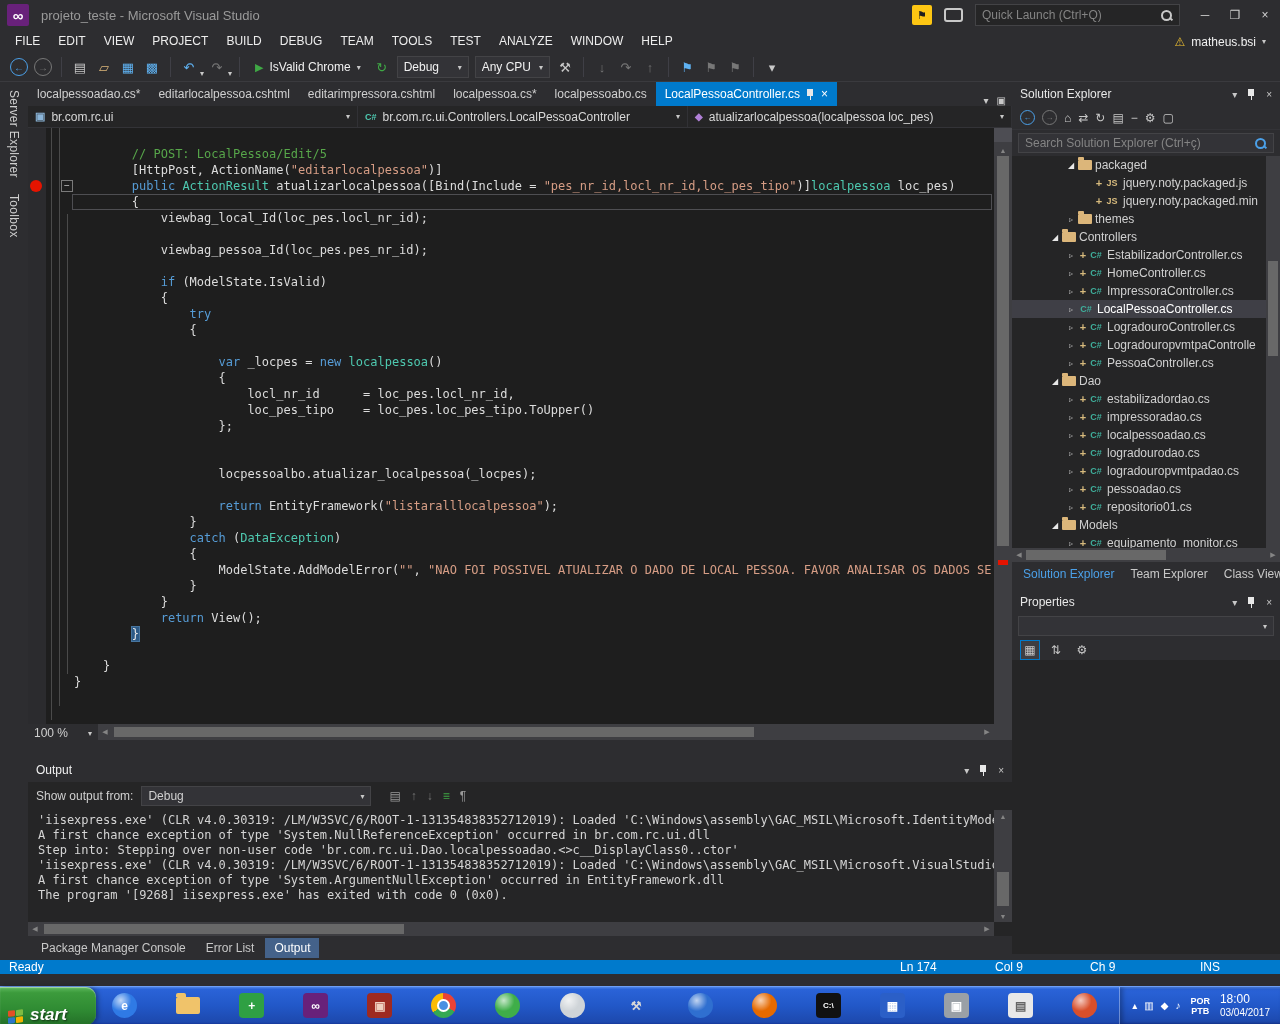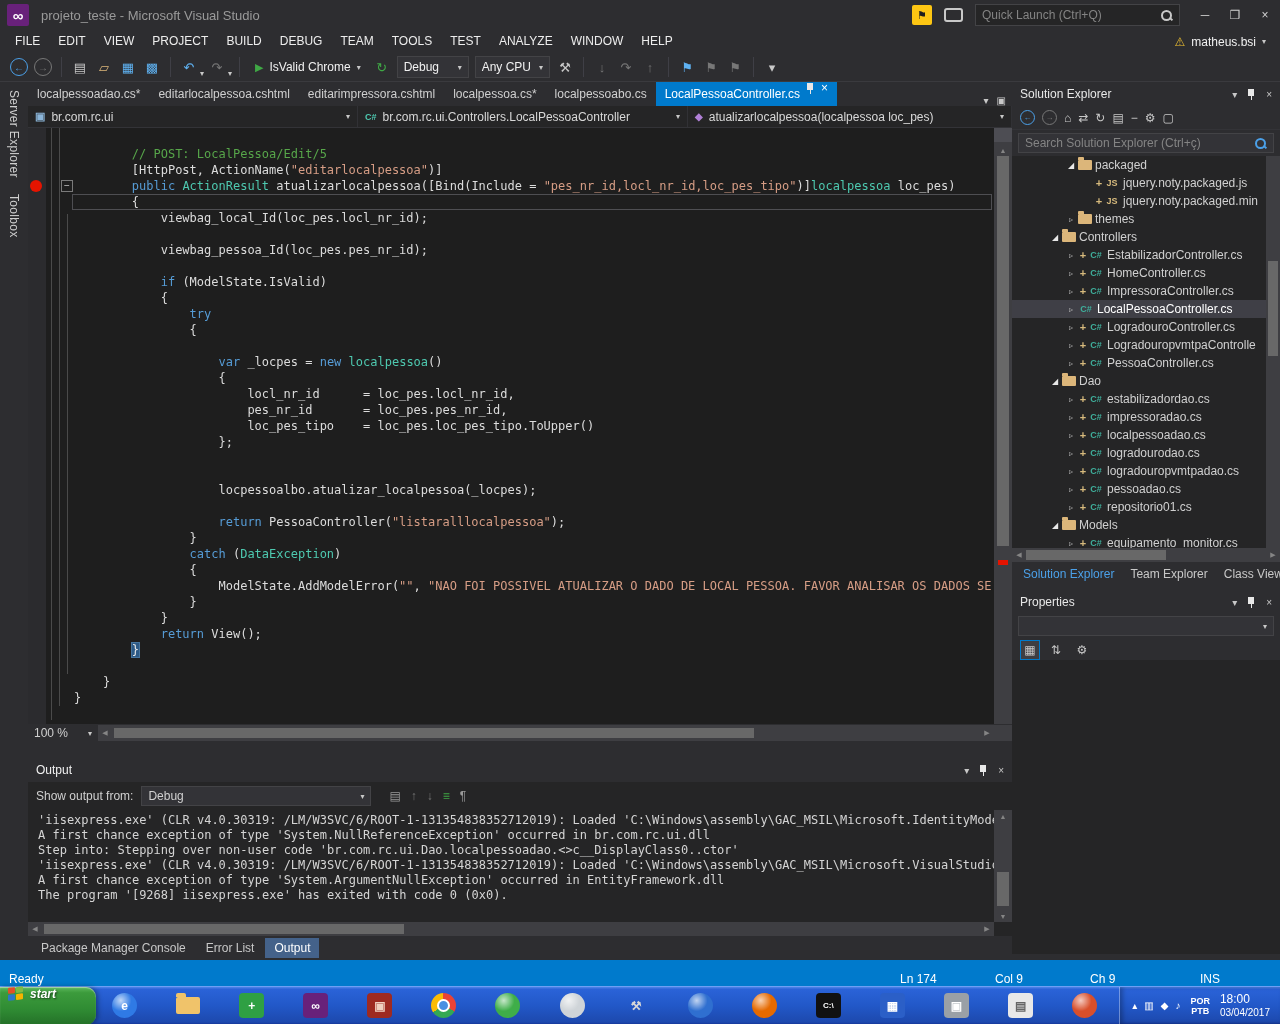--- a/index.html
+++ b/index.html
@@ -51,21 +51,21 @@
   .tb-run{display:flex;align-items:center;gap:6px;padding:0 8px;height:22px}
   .run-play{color:#3fa845;font-size:11px}
 
   
   .side-strip{position:absolute;left:0;top:82px;width:28px;height:878px;background:var(--chrome-bg);
               display:flex;flex-direction:column;align-items:center;gap:16px;padding-top:8px}
   .strip-tab{writing-mode:vertical-rl;color:#cfcfcf;font-size:12px;letter-spacing:.3px}
 
   
   .tabstrip{position:absolute;left:28px;top:82px;width:984px;height:24px;display:flex;align-items:flex-end}
-  .etab{height:24px;line-height:24px;padding:0 9px;color:#d0d0d0;display:flex;align-items:flex-start;gap:6px;
+  .etab{height:24px;line-height:24px;padding:0 9px;color:#d0d0d0;display:flex;align-items:center;gap:6px;
         white-space:nowrap}
   .etab.active{background:var(--accent);color:#fff}
   .tab-close{font-size:12px;line-height:12px}
   .pin-shape{display:inline-block;width:9px;height:13px;position:relative}
   .pin-shape::before{content:"";position:absolute;left:1px;top:1px;width:6px;height:7px;background:#e8e8e8}
   .pin-shape::after{content:"";position:absolute;left:3.5px;top:8px;width:1px;height:4px;background:#e8e8e8}
   .tabstrip-icons{margin-left:auto;display:flex;align-items:center;gap:8px;padding-right:6px;color:#c8c8c8}
   .breadcrumb{position:absolute;left:28px;top:106px;width:984px;height:22px;background:#252526;
               display:flex;border-bottom:1px solid #333337}
   .bc-sec{display:flex;align-items:center;gap:6px;padding:0 7px;border-right:1px solid #313135;height:100%}
@@ -100,21 +100,21 @@
   .tok-br{color:#e8e8e8;background:#2d5a86;box-shadow:0 0 0 1px #47759f}
 
   
   .vscroll{position:absolute;background:var(--scroll-track)}
   .editor-vscroll{left:994px;top:128px;width:18px;height:612px}
   .scroll-grip{height:14px;background:#4d4d53;margin-bottom:2px}
   .sb-arrow{height:12px;display:grid;place-items:center;color:#858585;font-size:7px}
   .editor-vscroll .vthumb{position:absolute;left:3px;top:28px;width:12px;height:390px;background:var(--scroll-thumb)}
   .scroll-marker{position:absolute;left:4px;top:432px;width:10px;height:5px;background:var(--breakpoint-red)}
   .editor-bottom{position:absolute;left:28px;top:724px;width:984px;height:18px;display:flex;
-                 background:var(--chrome-bg);align-items:center}
+                 background:var(--chrome-bg);align-items:flex-start}
   .zoom{width:70px;height:18px;display:flex;align-items:center;justify-content:space-between;
         padding:0 6px;color:#d0d0d0;background:var(--chrome-bg)}
   .hscroll{flex:1;height:16px;background:var(--scroll-track);display:flex;align-items:center;position:relative}
   .h-arrow{width:14px;text-align:center;color:#858585;font-size:7px}
   .hthumb{position:absolute;top:3px;height:10px;background:var(--scroll-thumb)}
   .editor-bottom .hthumb{left:16px;width:640px}
   .corner{width:18px;height:16px;background:var(--scroll-track)}
 
   
   .output-panel{position:absolute;left:28px;top:758px;width:984px;height:178px;background:var(--panel-bg)}
@@ -173,36 +173,36 @@
   .ptab.active{color:#4ba0e8}
   .props{position:absolute;left:0;top:508px;width:268px;bottom:6px;background:var(--chrome-bg)}
   .props-combo{margin:2px 6px;height:20px;background:var(--input-bg);border:1px solid var(--input-border);
                display:flex;align-items:center;justify-content:flex-end;padding:0 6px}
   .props-toolbar{height:24px;display:flex;align-items:center;gap:6px;padding:0 8px;color:#c8c8c8}
   .pr-ic{width:20px;height:20px;display:grid;place-items:center;font-size:12px}
   .pr-ic.selected{border:1px solid var(--accent);background:#3e3e42}
   .props-body{position:absolute;left:0;top:70px;right:0;bottom:0;background:var(--panel-bg)}
 
   
-  .statusbar{position:absolute;left:0;top:960px;width:1280px;height:26px;background:var(--accent);
+  .statusbar{position:absolute;left:0;top:960px;width:1280px;height:14px;background:var(--accent);
              display:flex;align-items:flex-end;color:#fff}
   .sb-ready{margin-left:9px}
   .sb-right{margin-left:auto;display:flex;align-items:center}
   .sb-f{display:inline-block}
   .sb-ln{width:95px}.sb-col{width:95px}.sb-ch{width:110px}.sb-ins{width:70px;margin-right:10px}
 
   
   .taskbar{position:absolute;left:0;top:986px;width:1280px;height:38px;
            background:linear-gradient(180deg,#4f86e8 0%,#2a63d8 6%,#2258c8 50%,#1d49ae 95%,#16389a 100%);
            border-top:1px solid #6d9ef5;display:flex;align-items:center}
   .start-btn{width:96px;height:38px;border-radius:0 10px 10px 0;flex:none;
              background:linear-gradient(180deg,#5eba5e 0%,#3c9b3c 15%,#2f8b33 60%,#247028 100%);
              box-shadow:inset 0 1px 1px rgba(255,255,255,.45),2px 0 5px rgba(0,0,0,.35);
-             display:flex;align-items:flex-start;gap:6px;padding:0 10px 0 8px;color:#fff;
-             font-style:italic;font-weight:bold;font-size:12px;text-shadow:1px 1px 2px rgba(0,0,0,.6)}
+             display:flex;align-items:flex-end;gap:6px;padding:0 10px 0 8px;color:#fff;
+             font-style:italic;font-weight:bold;font-size:17px;text-shadow:1px 1px 2px rgba(0,0,0,.6)}
   .win-flag{display:inline-block;width:16px;height:15px;position:relative;transform:skewY(-6deg);flex:none}
   .win-flag i{position:absolute;width:7px;height:6px;border-radius:1px}
   .win-flag i:nth-child(1){left:0;top:0;background:#e34f26}
   .win-flag i:nth-child(2){left:8px;top:0;background:#7fbb42}
   .win-flag i:nth-child(3){left:0;top:7px;background:#2d76c9}
   .win-flag i:nth-child(4){left:8px;top:7px;background:#f4b400}
   .tb-icons{flex:1;display:flex;align-items:center;justify-content:space-between;padding:0 22px 0 16px}
   .task-ic{width:25px;height:25px;display:grid;place-items:center;flex:none;font-weight:bold}
   .shape-square{border-radius:4px}
   .shape-circle{border-radius:50%}
@@ -406,28 +406,27 @@
       <div class="code-line"><span class="tok-pl">            viewbag_pessoa_Id(loc_pes.pes_nr_id);</span></div>
       <div class="code-line"></div>
       <div class="code-line"><span class="tok-kw">            if</span><span class="tok-pl"> (ModelState.IsValid)</span></div>
       <div class="code-line"><span class="tok-pl">            {</span></div>
       <div class="code-line"><span class="tok-kw">                try</span></div>
       <div class="code-line"><span class="tok-pl">                {</span></div>
       <div class="code-line"></div>
       <div class="code-line"><span class="tok-kw">                    var</span><span class="tok-pl"> _locpes = </span><span class="tok-kw">new</span><span class="tok-pl"> </span><span class="tok-ty">localpessoa</span><span class="tok-pl">()</span></div>
       <div class="code-line"><span class="tok-pl">                    {</span></div>
       <div class="code-line"><span class="tok-pl">                        locl_nr_id      = loc_pes.locl_nr_id,</span></div>
-      <div class="code-line"><span class="tok-pl">                        pes_nr_id       = loc_pes.pes_nr_id,</span></div>
       <div class="code-line"><span class="tok-pl">                        loc_pes_tipo    = loc_pes.loc_pes_tipo.ToUpper()</span></div>
       <div class="code-line"><span class="tok-pl">                    };</span></div>
       <div class="code-line"></div>
       <div class="code-line"></div>
       <div class="code-line"><span class="tok-pl">                    locpessoalbo.atualizar_localpessoa(_locpes);</span></div>
       <div class="code-line"></div>
-      <div class="code-line"><span class="tok-kw">                    return</span><span class="tok-pl"> PessoaController(</span><span class="tok-st">"listaralllocalpessoa"</span><span class="tok-pl">);</span></div>
+      <div class="code-line"><span class="tok-kw">                    return</span><span class="tok-pl"> EntityFramework(</span><span class="tok-st">"listaralllocalpessoa"</span><span class="tok-pl">);</span></div>
       <div class="code-line"><span class="tok-pl">                }</span></div>
       <div class="code-line"><span class="tok-kw">                catch</span><span class="tok-pl"> (</span><span class="tok-ty">DataException</span><span class="tok-pl">)</span></div>
       <div class="code-line"><span class="tok-pl">                {</span></div>
       <div class="code-line"><span class="tok-pl">                    ModelState.AddModelError(</span><span class="tok-st">""</span><span class="tok-pl">, </span><span class="tok-st">"NAO FOI POSSIVEL ATUALIZAR O DADO DE LOCAL PESSOA. FAVOR ANALISAR OS DADOS SE JA E</span></div>
       <div class="code-line"><span class="tok-pl">                }</span></div>
       <div class="code-line"><span class="tok-pl">            }</span></div>
       <div class="code-line"><span class="tok-kw">            return</span><span class="tok-pl"> View();</span></div>
       <div class="code-line"><span class="tok-pl">        </span><span class="tok-br">}</span></div>
       <div class="code-line"></div>
       <div class="code-line"><span class="tok-pl">    }</span></div>

